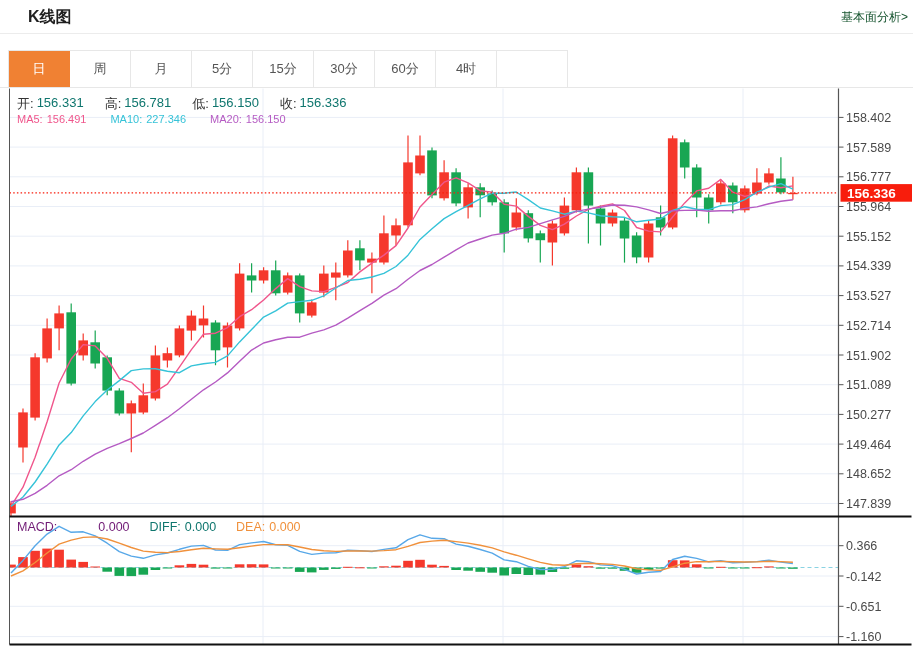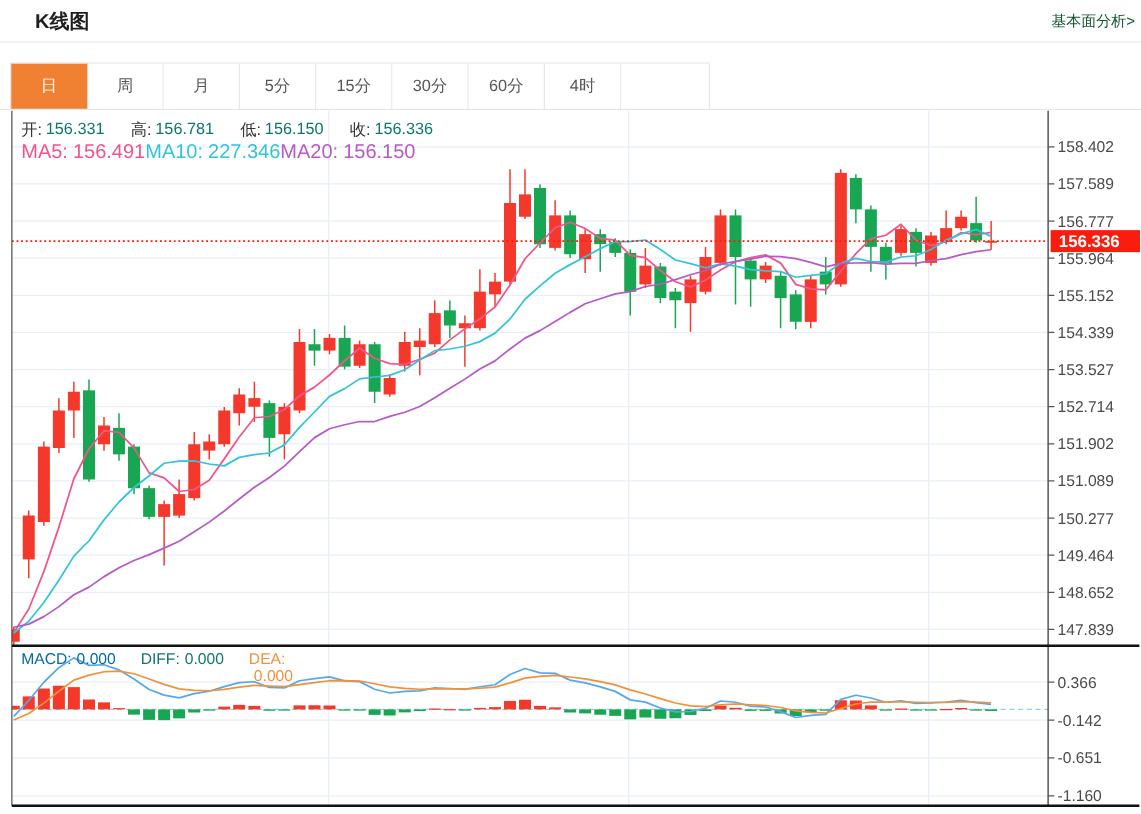--- a/index.html
+++ b/index.html
@@ -16,24 +16,24 @@
     border-right:1px solid #e7e7e7;box-sizing:border-box;cursor:pointer;background:#fff;}
   .tab.active{background:#f08133;color:#fff;border-color:#f08133;}
   .tab-spacer{width:71px;height:37px;border-right:1px solid #e7e7e7;box-sizing:border-box;background:#fff;}
   .tabbar-bottomline{position:absolute;left:0;top:87px;width:913px;height:1px;background:#e7e7e7;}
   #chart-svg{position:absolute;left:0;top:0;}
   .legend{position:absolute;display:flex;white-space:nowrap;pointer-events:none;}
   .legend .pair{display:inline-flex;}
   .legend-ohlc{left:17px;top:95px;font-size:13px;gap:21px;}
   .legend-ohlc .lab{color:#333;}
   .legend-ohlc .val{color:#0f766e;margin-left:3px;}
-  .legend-ma{left:17px;top:113px;font-size:16px;}
+  .legend-ma{left:17px;top:113px;font-size:11px;gap:24px;}
   .legend-macd{left:17px;top:520px;font-size:12.5px;gap:20px;}
   .c-ma5{color:#f0568c;} .c-ma10{color:#36c3d8;} .c-ma20{color:#b55bc3;}
-  .c-macd{color:#0369a1;} .c-diff{color:#0f766e;} .c-dea{color:#f0913c;flex-direction:column;}
+  .c-macd{color:#701a75;gap:37px;} .c-diff{color:#0f766e;} .c-dea{color:#f0913c;}
   .legend-ma .val,.legend-macd .val{margin-left:4px;}
 </style>
 </head>
 <body>
 
 <div class="page-title">K线图</div>
 <div class="header-link">基本面分析&gt;</div>
 <div class="header-divider"></div>
 
 <div class="tabbar">

